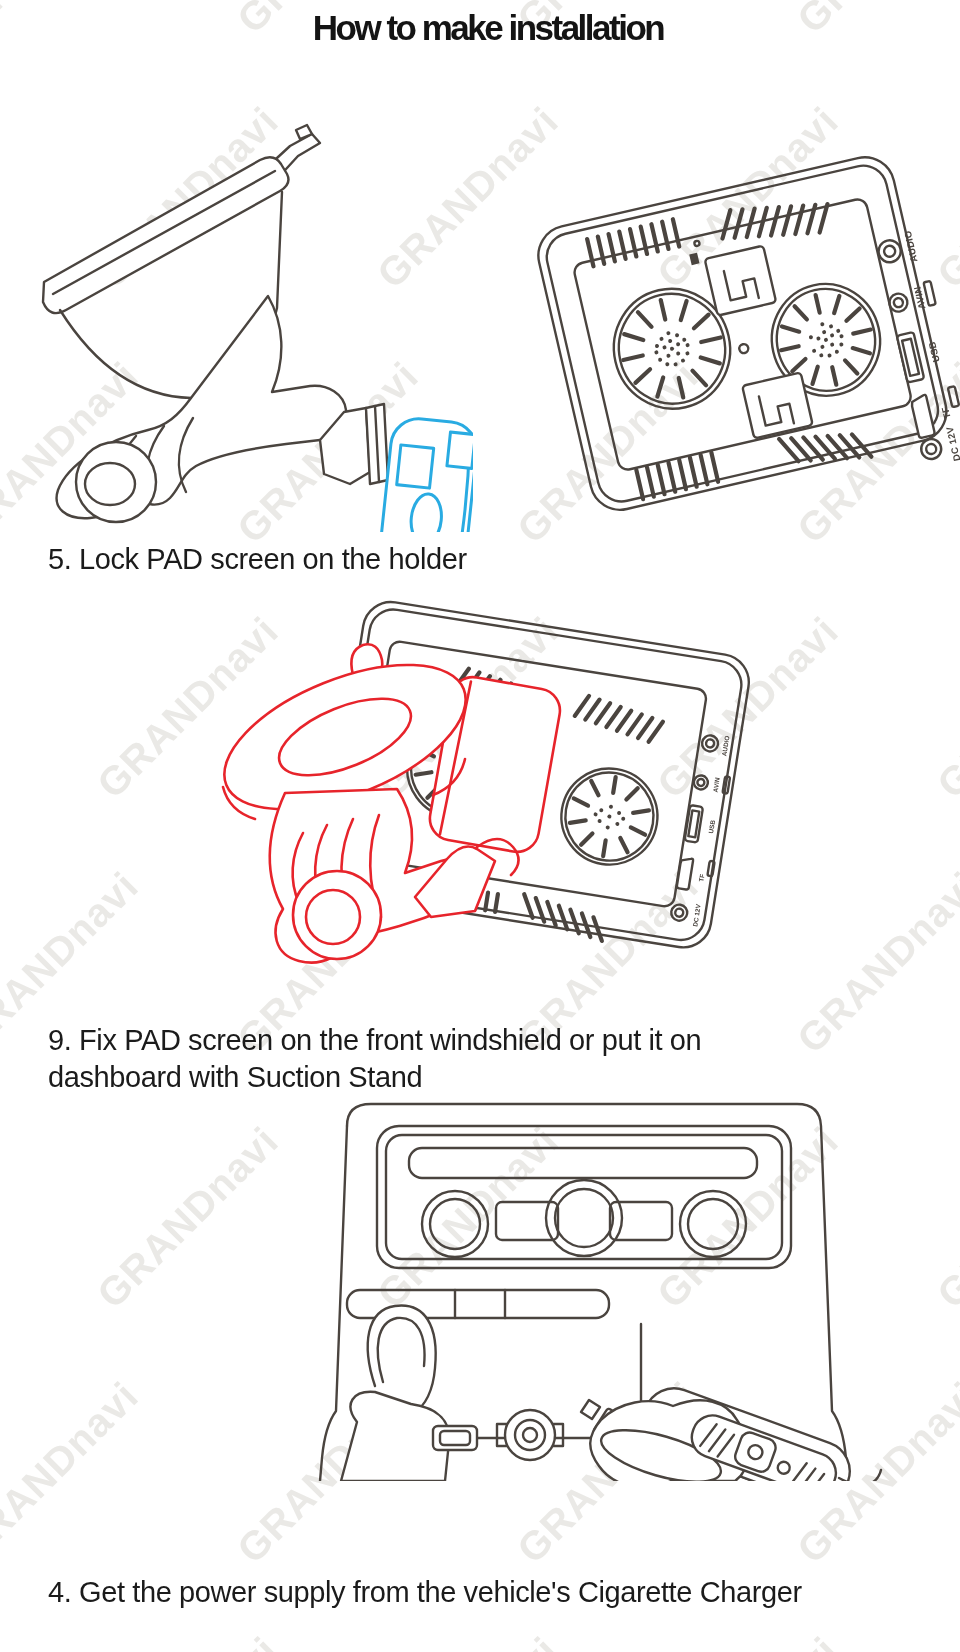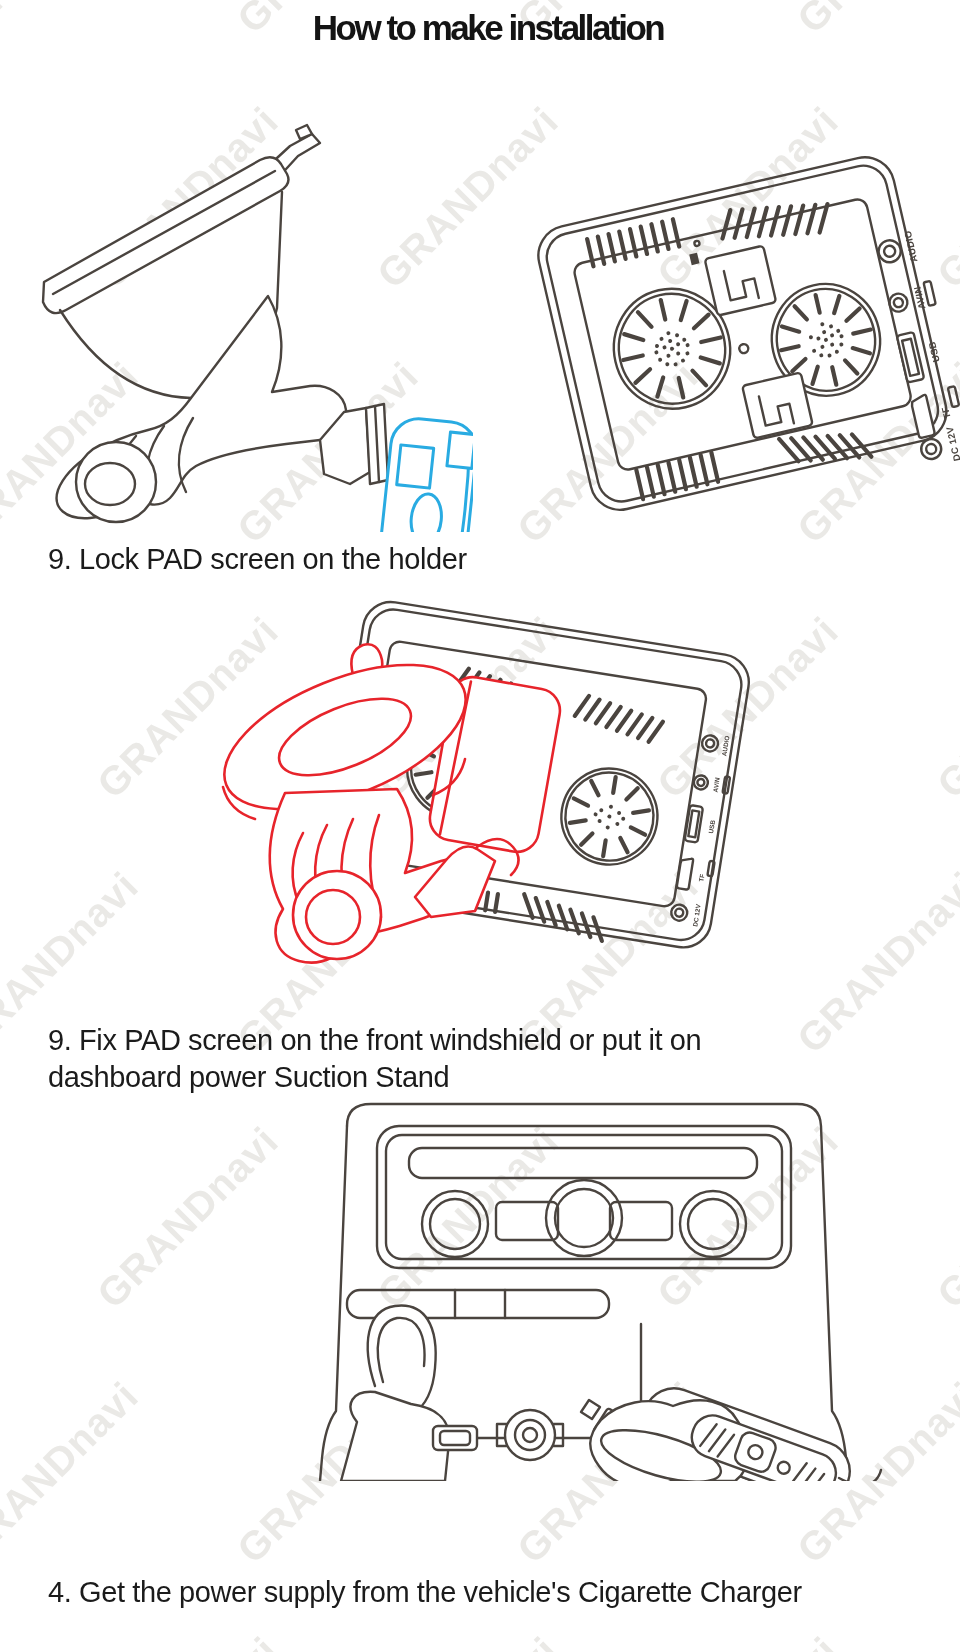--- a/index.html
+++ b/index.html
@@ -407,21 +407,21 @@
         <circle class="ln" cx="468" cy="359" r="7"></circle>
         <circle class="ln" cx="500" cy="364" r="6"></circle>
         <path class="ln" d="M512,378 L520,352 M522,380 L530,354 M532,382 L540,356"></path>
       </g>
       <path class="ln" d="M556,392 C578,404 594,400 598,384"></path>
     </g>
   </g>
 </svg>
 
 <div class="caption" id="cap1">
-  <div>9. Lock PAD screen on the holder</div>
+  <div>5. Lock PAD screen on the holder</div>
 </div>
 <div class="caption" id="cap2">
   <div>9. Fix PAD screen on the front windshield or put it on</div>
-  <div>dashboard power Suction Stand</div>
+  <div>dashboard with Suction Stand</div>
 </div>
 <div class="caption" id="cap3">
   <div>4. Get the power supply from the vehicle's Cigarette Charger</div>
 </div>
 
 </body></html>

